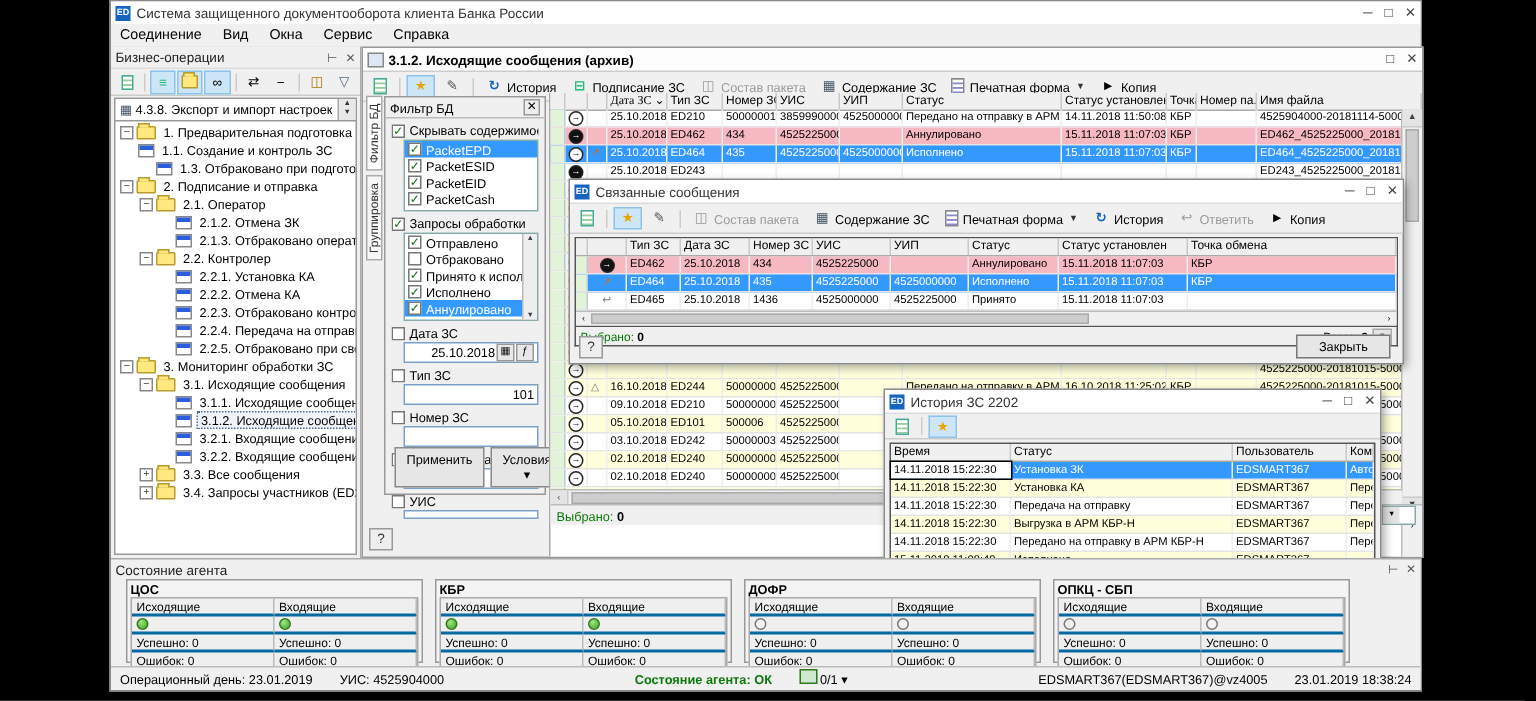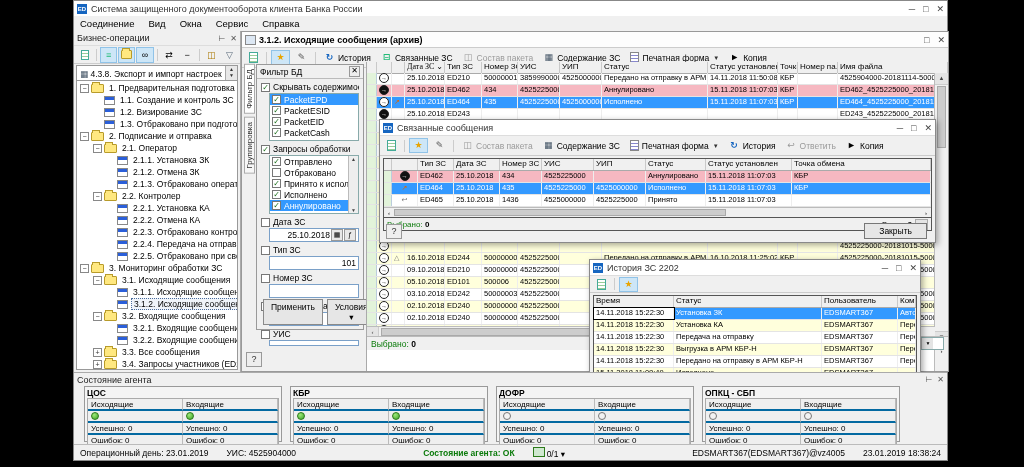--- a/index.html
+++ b/index.html
@@ -177,53 +177,43 @@
             <span>▲</span>
             <span>▼</span>
           </span>
       </div>
       <div id="tree">
           <div class="trow" style="padding-left: 3px;">
             <span class="expbox">−</span>
             <span class="fldico"></span>
             <span class="tlabel">1. Предварительная подготовка</span>
           </div>
-          <div class="trow" style="padding-left: 16px;">
+          <div class="trow" style="padding-left: 4px;">
             <span class="expspace"></span>
             <span class="leafico"></span>
             <span class="tlabel">1.1. Создание и контроль ЗС</span>
-          </div>
-          <div class="trow" style="padding-left: 16px;">
-            <span class="expspace"></span>
-            <span class="leafico"></span>
-            <span class="tlabel">1.2. Визирование ЗС</span>
           </div>
           <div class="trow" style="padding-left: 16px;">
             <span class="expspace"></span>
             <span class="leafico"></span>
             <span class="tlabel">1.3. Отбраковано при подготовке</span>
           </div>
           <div class="trow" style="padding-left: 3px;">
             <span class="expbox">−</span>
             <span class="fldico"></span>
             <span class="tlabel">2. Подписание и отправка</span>
           </div>
           <div class="trow" style="padding-left: 16px;">
             <span class="expbox">−</span>
             <span class="fldico"></span>
             <span class="tlabel">2.1. Оператор</span>
           </div>
           <div class="trow" style="padding-left: 29px;">
             <span class="expspace"></span>
             <span class="leafico"></span>
-            <span class="tlabel">2.1.1. Установка ЗК</span>
-          </div>
-          <div class="trow" style="padding-left: 29px;">
-            <span class="expspace"></span>
-            <span class="leafico"></span>
             <span class="tlabel">2.1.2. Отмена ЗК</span>
           </div>
           <div class="trow" style="padding-left: 29px;">
             <span class="expspace"></span>
             <span class="leafico"></span>
             <span class="tlabel">2.1.3. Отбраковано оператором</span>
           </div>
           <div class="trow" style="padding-left: 16px;">
             <span class="expbox">−</span>
             <span class="fldico"></span>
@@ -266,25 +256,20 @@
           </div>
           <div class="trow" style="padding-left: 29px;">
             <span class="expspace"></span>
             <span class="leafico"></span>
             <span class="tlabel">3.1.1. Исходящие сообщения дня</span>
           </div>
           <div class="trow sel" style="padding-left: 29px;">
             <span class="expspace"></span>
             <span class="leafico"></span>
             <span class="tlabel">3.1.2. Исходящие сообщения (архив)</span>
-          </div>
-          <div class="trow" style="padding-left: 16px;">
-            <span class="expbox">−</span>
-            <span class="fldico"></span>
-            <span class="tlabel">3.2. Входящие сообщения</span>
           </div>
           <div class="trow" style="padding-left: 29px;">
             <span class="expspace"></span>
             <span class="leafico"></span>
             <span class="tlabel">3.2.1. Входящие сообщения дня</span>
           </div>
           <div class="trow" style="padding-left: 29px;">
             <span class="expspace"></span>
             <span class="leafico"></span>
             <span class="tlabel">3.2.2. Входящие сообщения (архив)</span>
@@ -322,21 +307,21 @@
           <span class="tb">
             <span class="ic ic-pencil">✎</span>
           </span>
           <span class="tsep"></span>
           <span class="tb">
             <span class="ic ic-hist">↻</span>
             <span>История</span>
           </span>
           <span class="tb">
             <span class="ic ic-tree">⊟</span>
-            <span>Связанные ЗС</span>
+            <span>Подписание ЗС</span>
           </span>
           <span class="tb dis">
             <span class="ic ic-pack">◫</span>
             <span>Состав пакета</span>
           </span>
           <span class="tb">
             <span class="ic ic-grid">▦</span>
             <span>Содержание ЗС</span>
           </span>
           <span class="tb">

